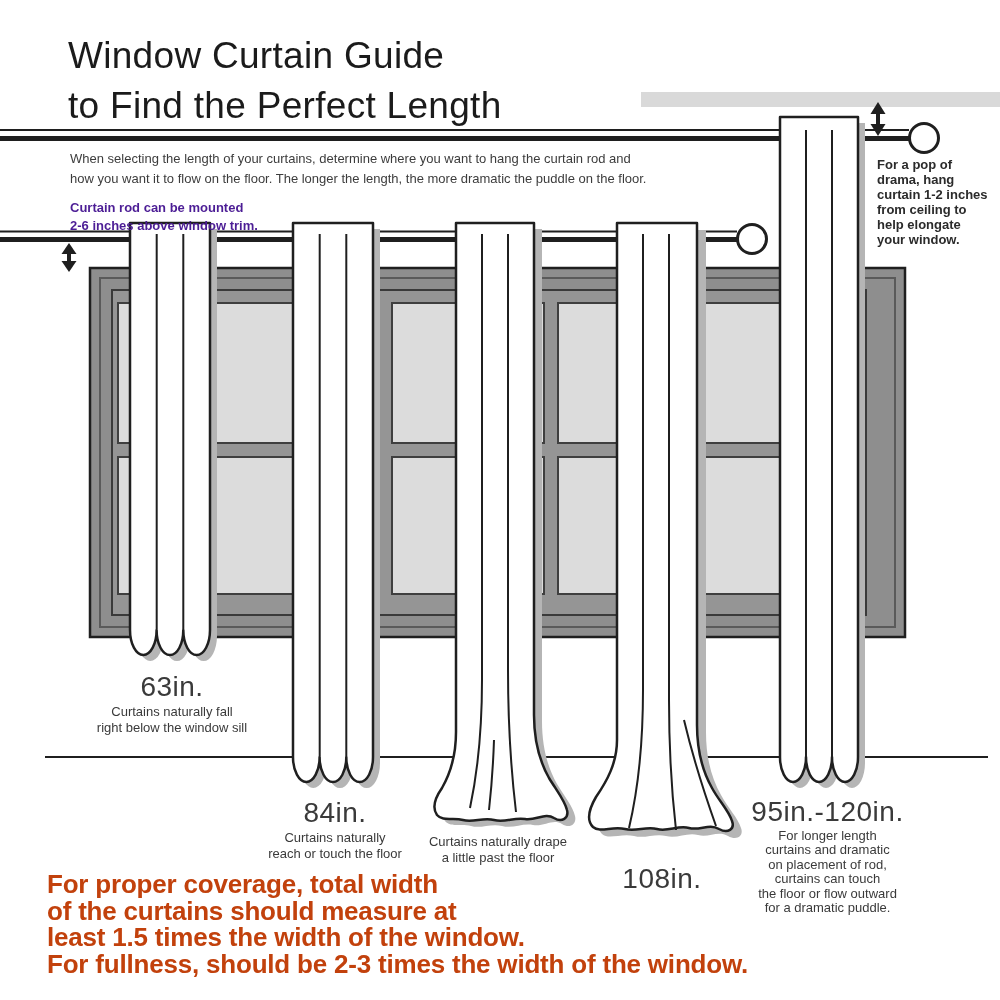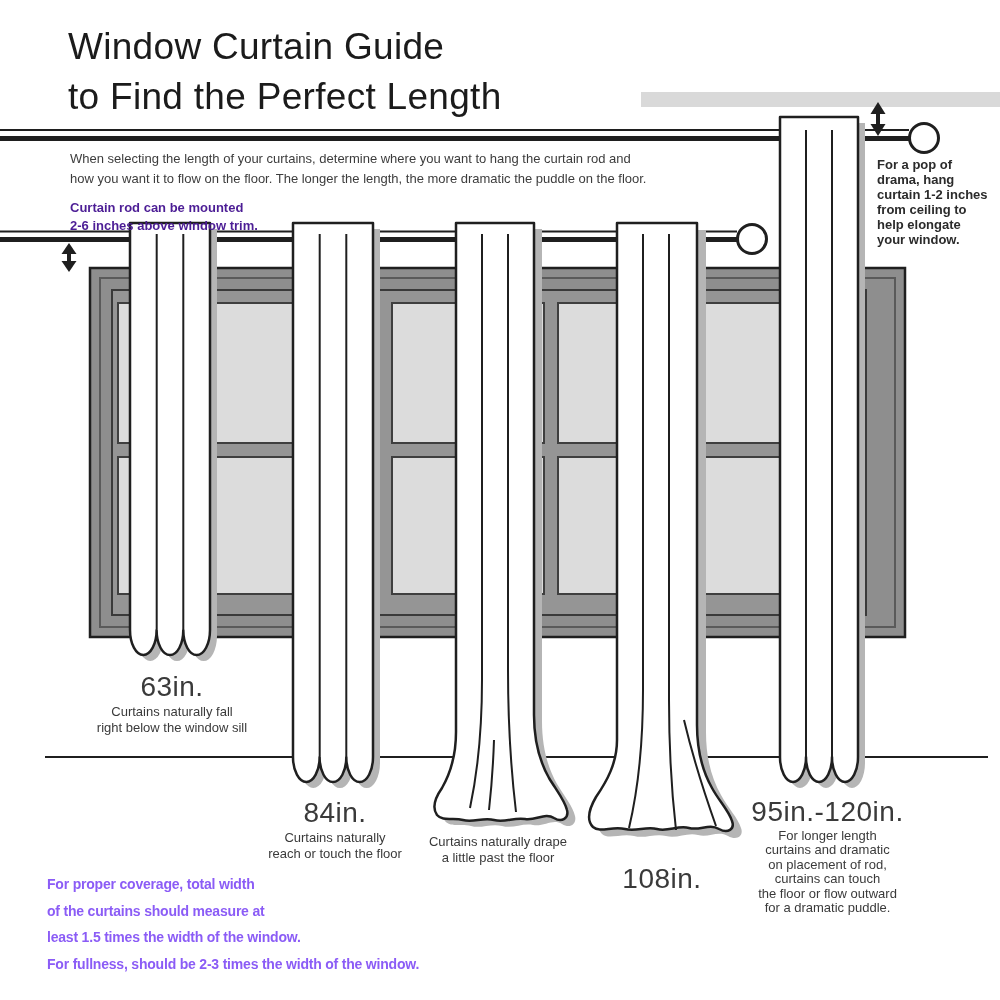--- a/index.html
+++ b/index.html
@@ -2,25 +2,25 @@
 <html><head>
 <meta charset="utf-8">
 <style>
   html,body{margin:0;padding:0;background:#ffffff;}
   #stage{
     position:relative;width:1000px;height:1000px;background:#ffffff;overflow:hidden;
     font-family:"Liberation Sans", sans-serif;
   }
   #art{position:absolute;left:0;top:0;width:1000px;height:1000px;}
   .txt{position:absolute;white-space:nowrap;}
-  .title{left:68px;top:22px;font-size:37px;line-height:50px;color:#1b1b1b;letter-spacing:.3px;}
+  .title{left:68px;top:31px;font-size:37px;line-height:50px;color:#1b1b1b;letter-spacing:.3px;}
   .intro{left:70px;top:149px;font-size:13px;line-height:20px;color:#3c3c3c;}
   .rodnote{left:70px;top:199px;font-size:13px;line-height:17.5px;font-weight:bold;color:#4c1d95;}
   .dramanote{left:877px;top:157px;font-size:13px;line-height:15px;font-weight:bold;color:#2b2b2b;}
-  .coverage{left:47px;top:871px;font-size:14px;line-height:26.5px;font-weight:bold;color:#8b5cf6;letter-spacing:-0.2px;}
+  .coverage{left:47px;top:871px;font-size:26px;line-height:26.5px;font-weight:bold;color:#c2410c;letter-spacing:-0.2px;}
   .clabel{position:absolute;text-align:center;color:#3a3a3a;}
   .clabel .num{font-size:28px;line-height:30px;letter-spacing:.5px;}
   .clabel .desc{font-size:13px;line-height:15.5px;margin-top:2px;}
   .clabel.wide .desc{line-height:14.4px;}
 </style>
 </head>
 <body>
 
 <div id="stage">
 

